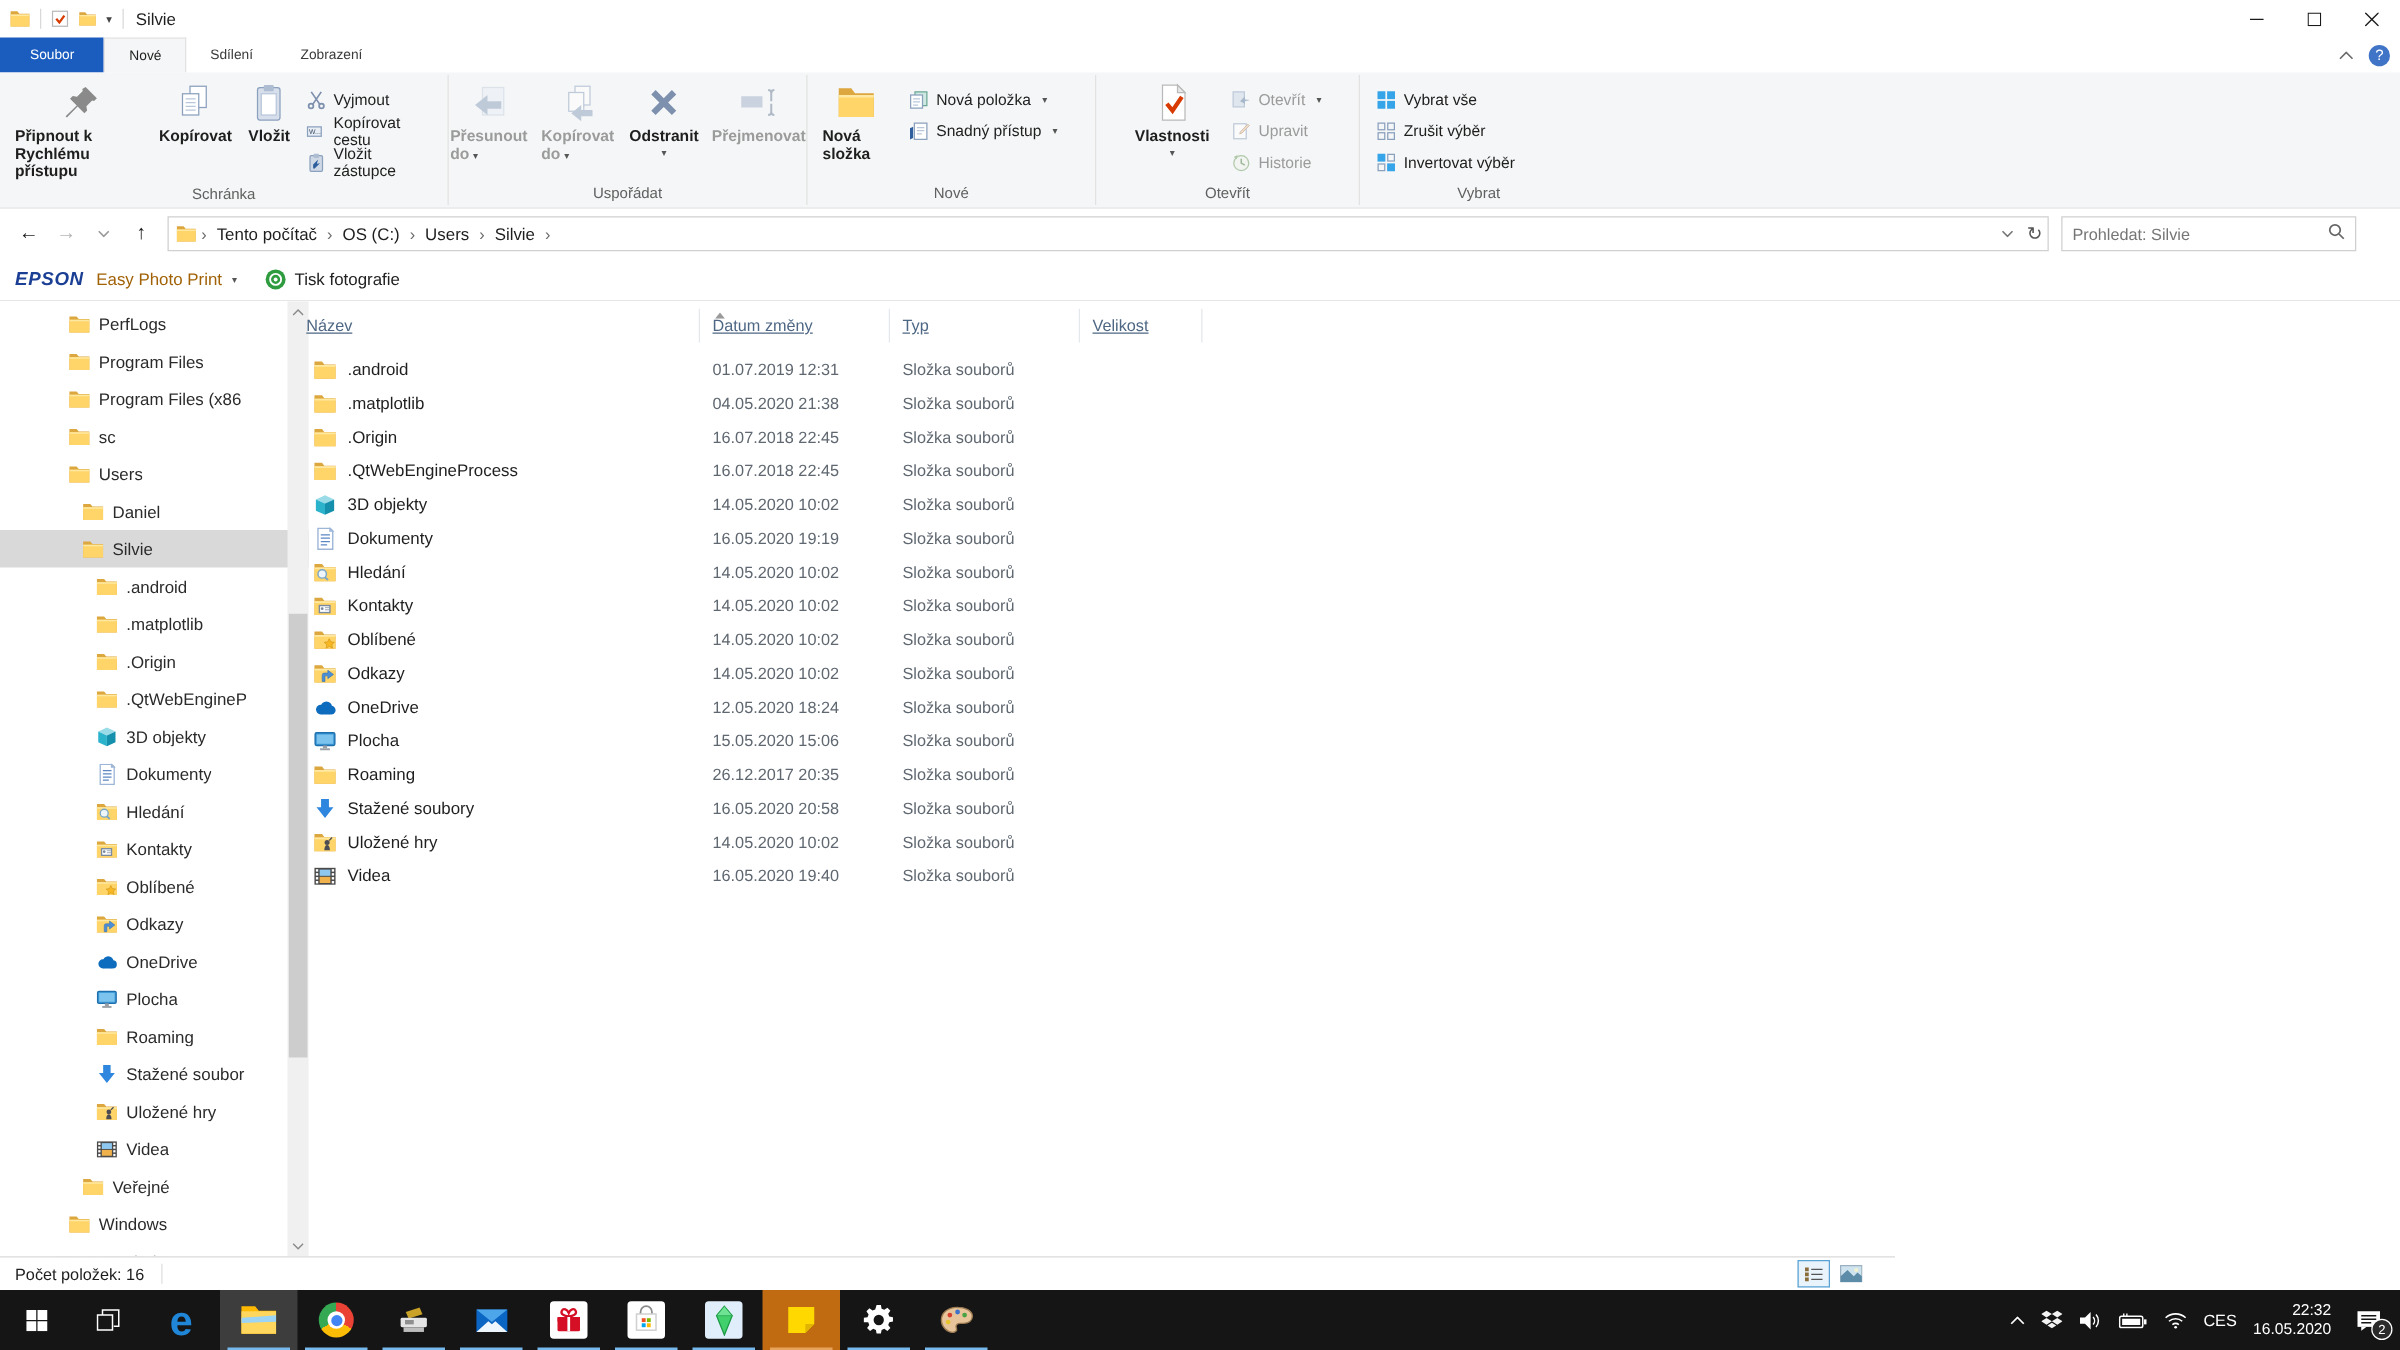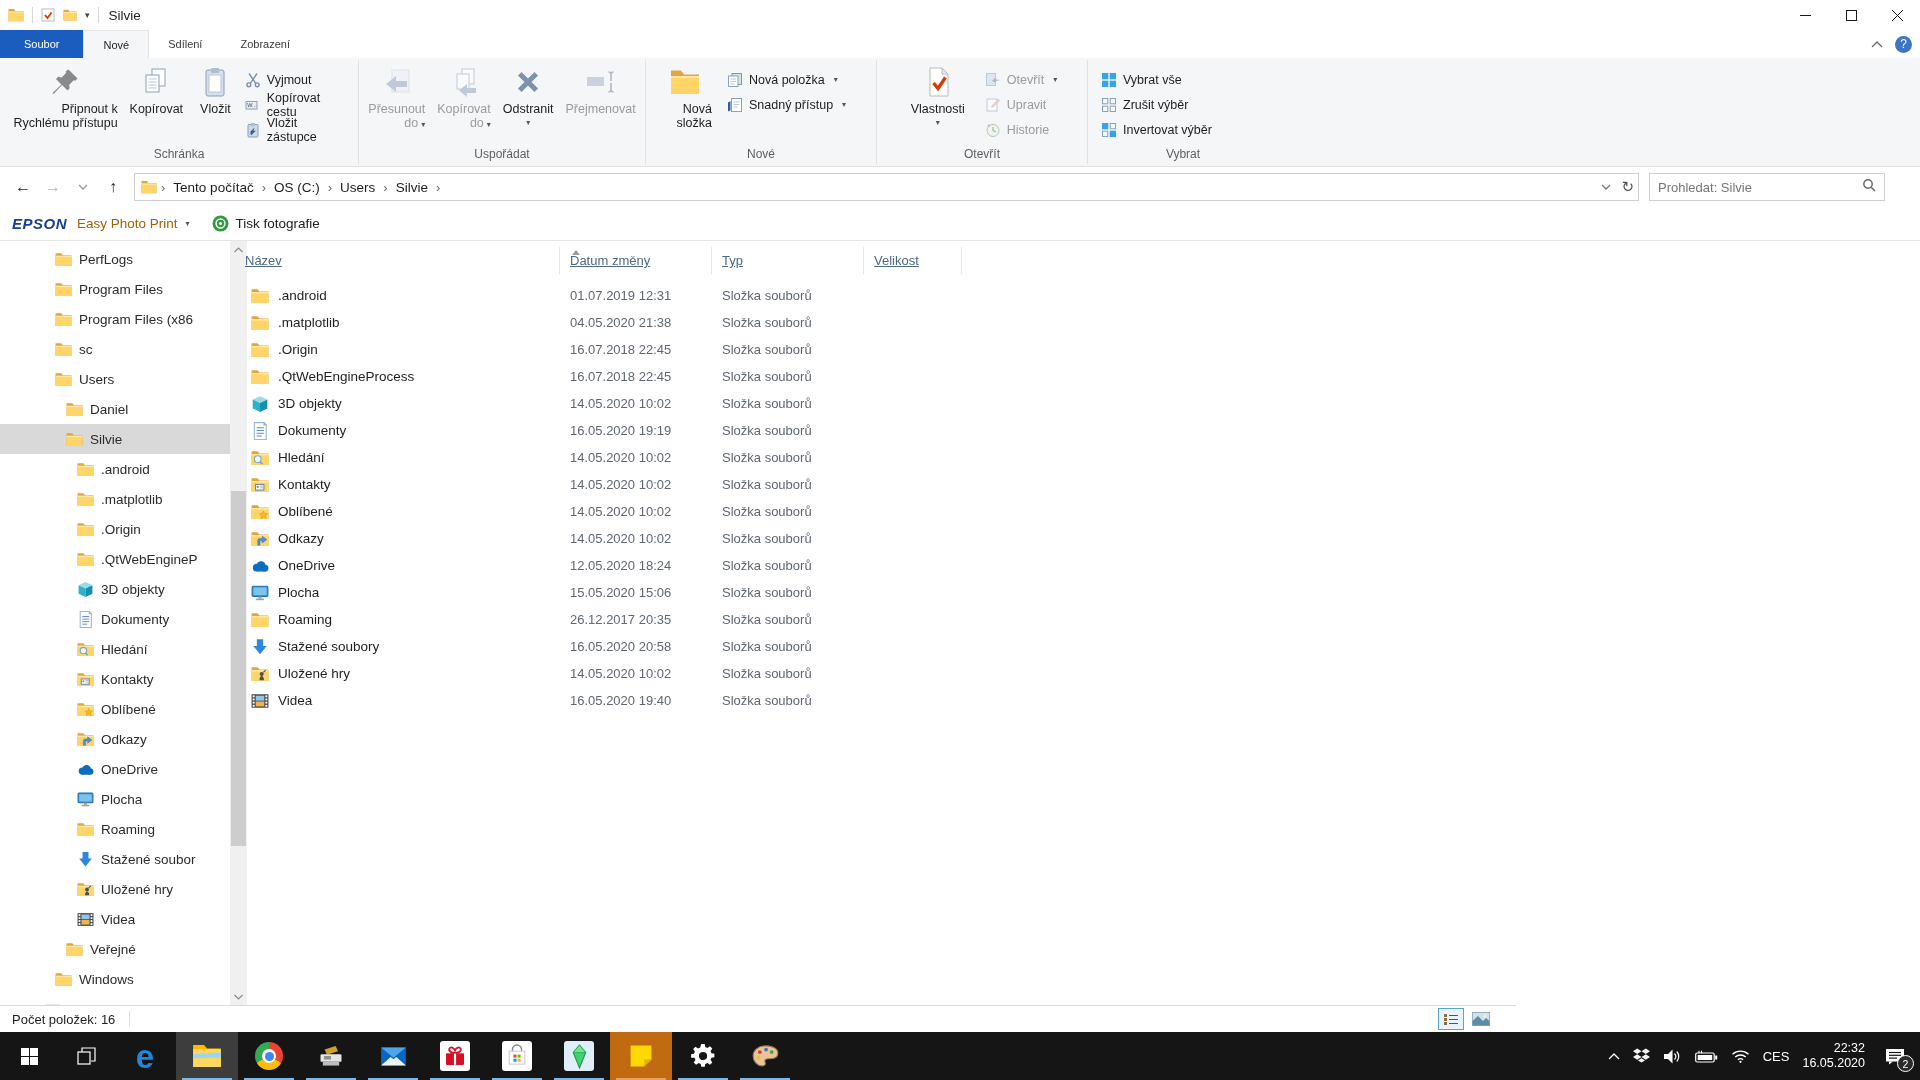--- a/index.html
+++ b/index.html
@@ -25,21 +25,21 @@
   .rtab.sel { background:#f5f6f7; border:1px solid #e3e3e3; border-bottom:none; color:#1e1e1e; }
   .tabrow-right { position:absolute; right:8px; top:30px; height:28px; display:flex; align-items:center; gap:12px; }
   .help-circ { width:17px; height:17px; border-radius:50%; background:#3f74c6; color:#fff; font-size:12px; display:flex; align-items:center; justify-content:center; }
 
   
   .ribbon { position:absolute; left:0; top:58px; width:1920px; height:109px; background:#f5f6f7; border-bottom:1px solid #e1e1e1; display:flex; }
   .rgroup { display:flex; flex-direction:column; }
   .rgsep { width:1px; background:#e2e2e2; margin:2px 0; }
   .ritems { flex:1; display:flex; align-items:flex-start; padding:3px 8px 0 8px; }
   .rglabel { height:19px; text-align:center; font-size:12px; color:#606060; }
-  .rbig { display:flex; flex-direction:column; align-items:center; text-align:right; padding:4px 4px; font-size:12.5px; color:#1e1e1e; }
+  .rbig { display:flex; flex-direction:column; align-items:center; text-align:left; padding:4px 4px; font-size:12.5px; color:#1e1e1e;font-weight:bold; }
   .rbig .ric32 { width:34px; height:34px; display:flex; align-items:center; justify-content:center; margin-bottom:3px; }
   .rlabel { line-height:14px; }
   .dd { font-size:8px; color:#555; margin-left:3px; }
   .dd.blk { display:block; margin:2px auto 0; }
   .rstack { display:flex; flex-direction:column; gap:4px; padding-top:8px; }
   .rsm { display:flex; align-items:center; gap:6px; height:21px; font-size:12.5px; color:#1e1e1e; padding:0 5px; }
   .dis { color:#9b9b9b !important; }
   .dim svg { opacity:.5; }
 
   

